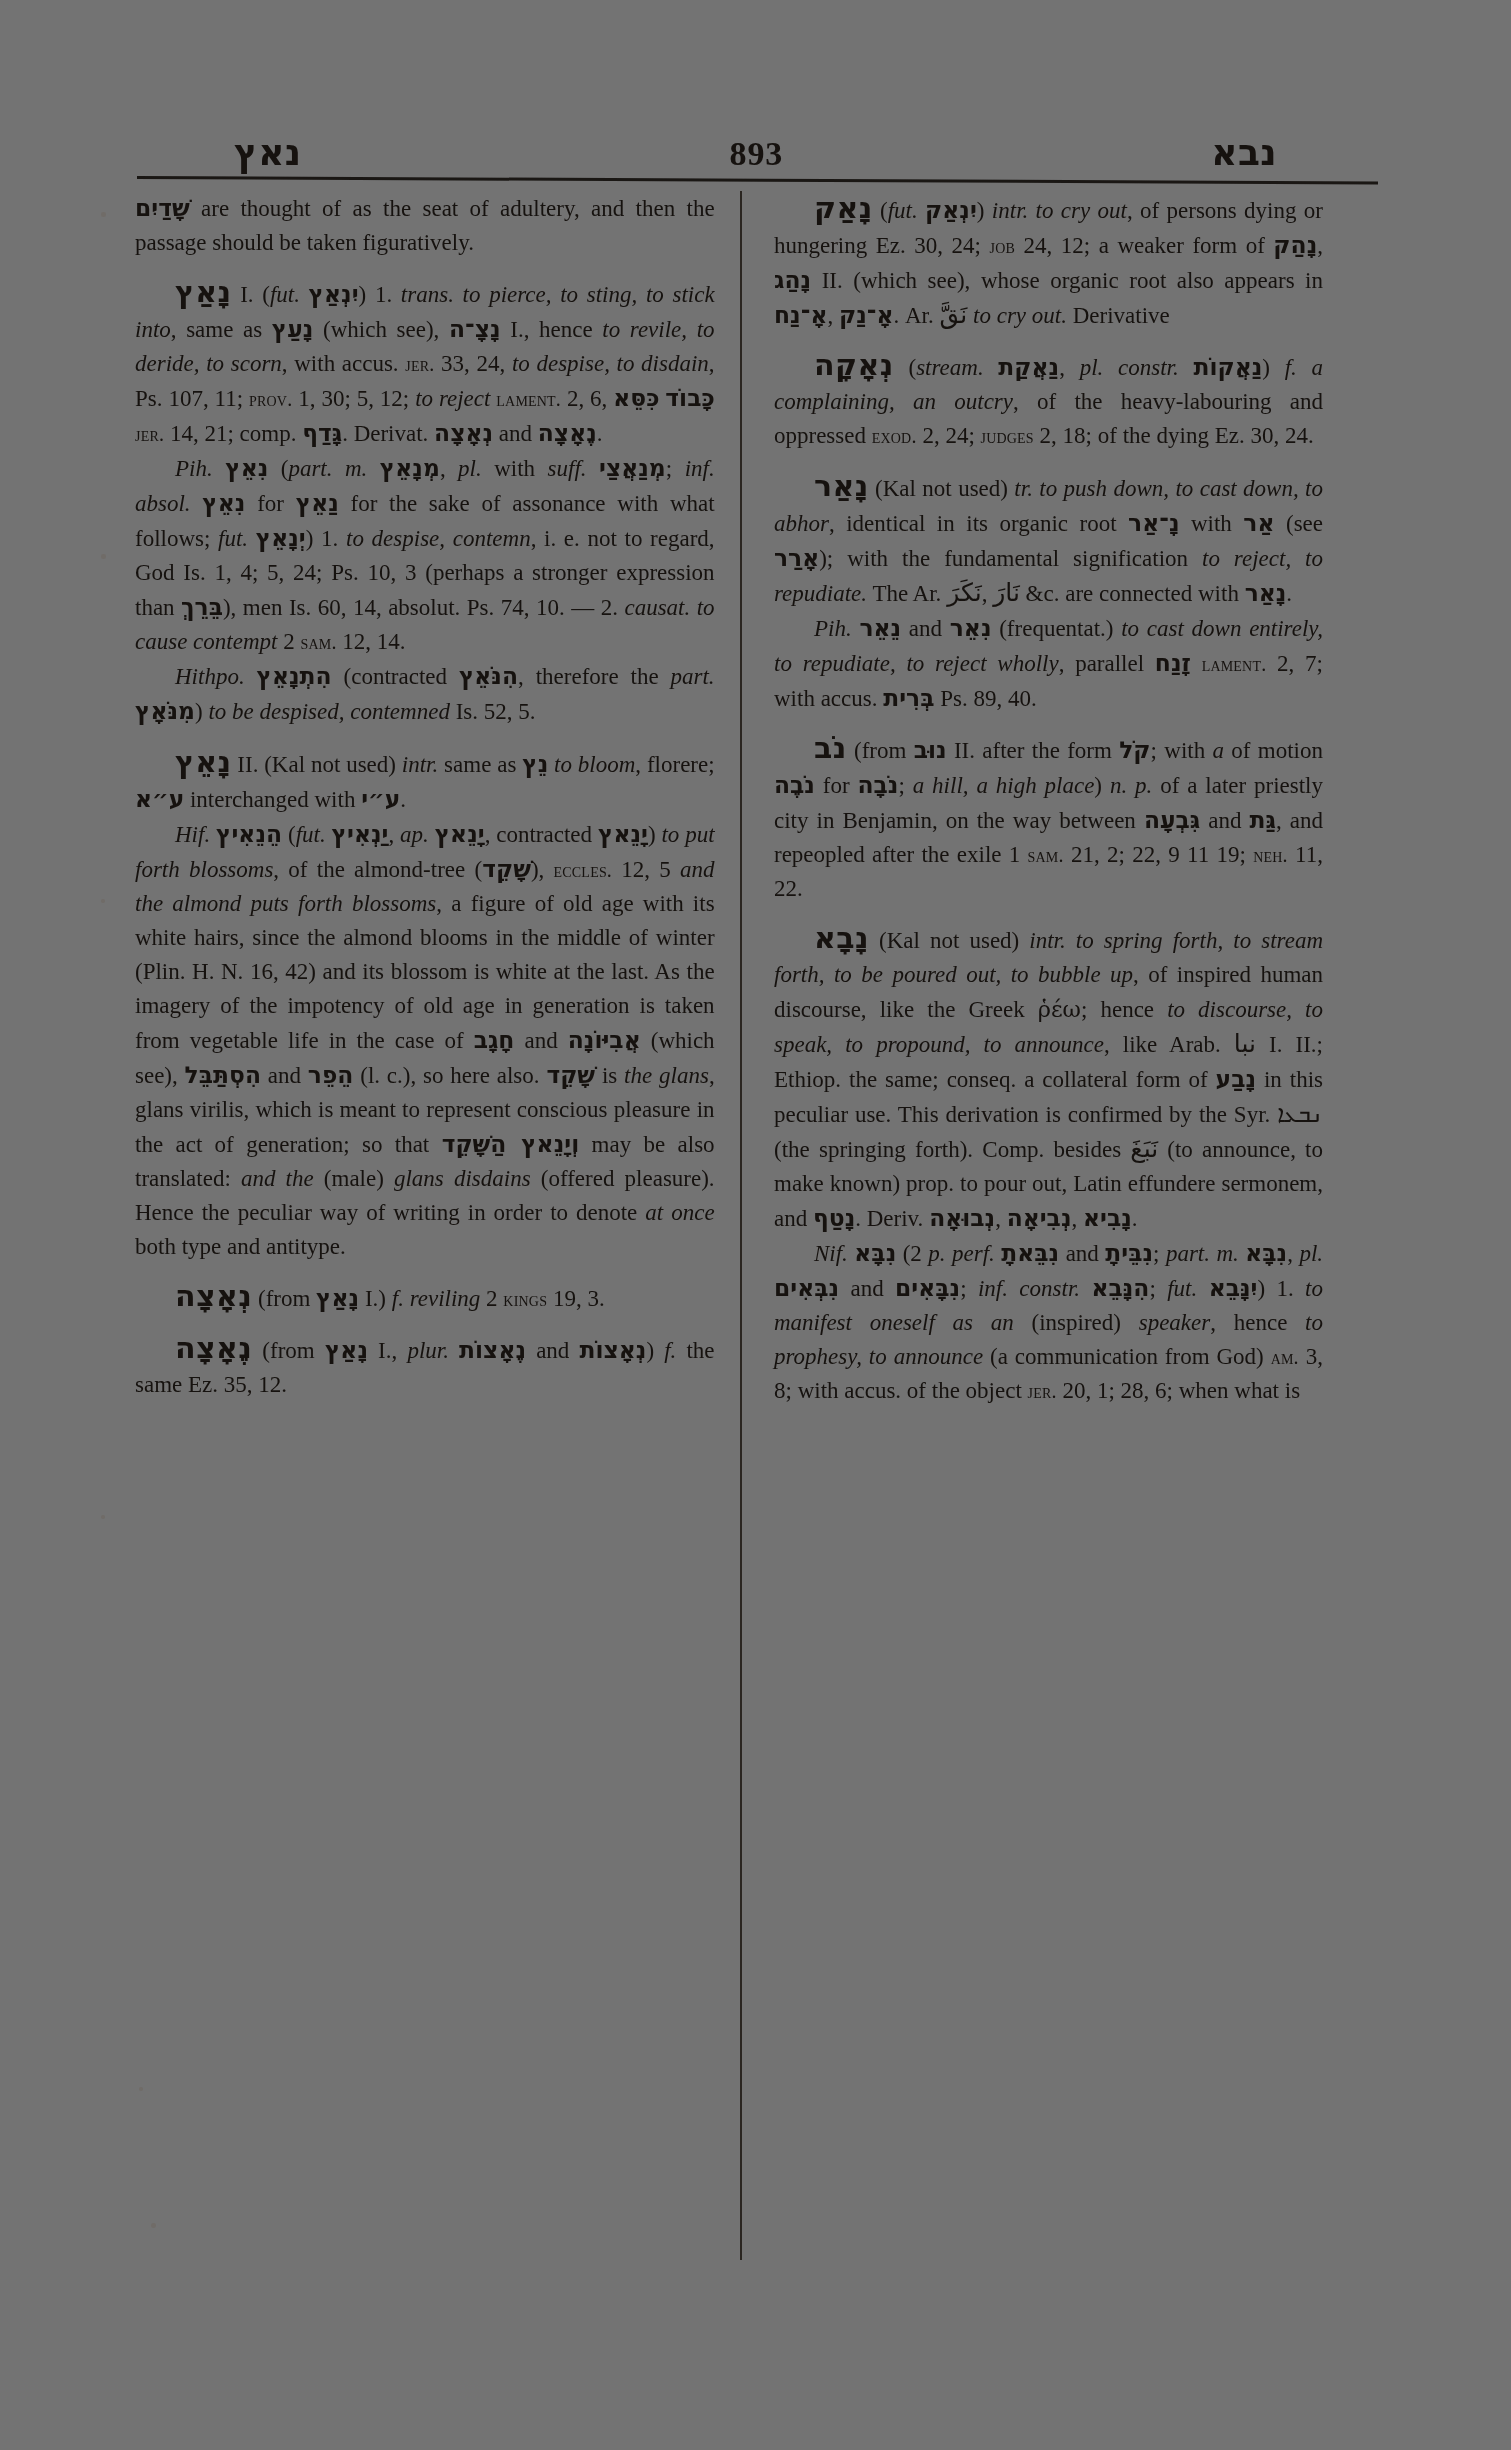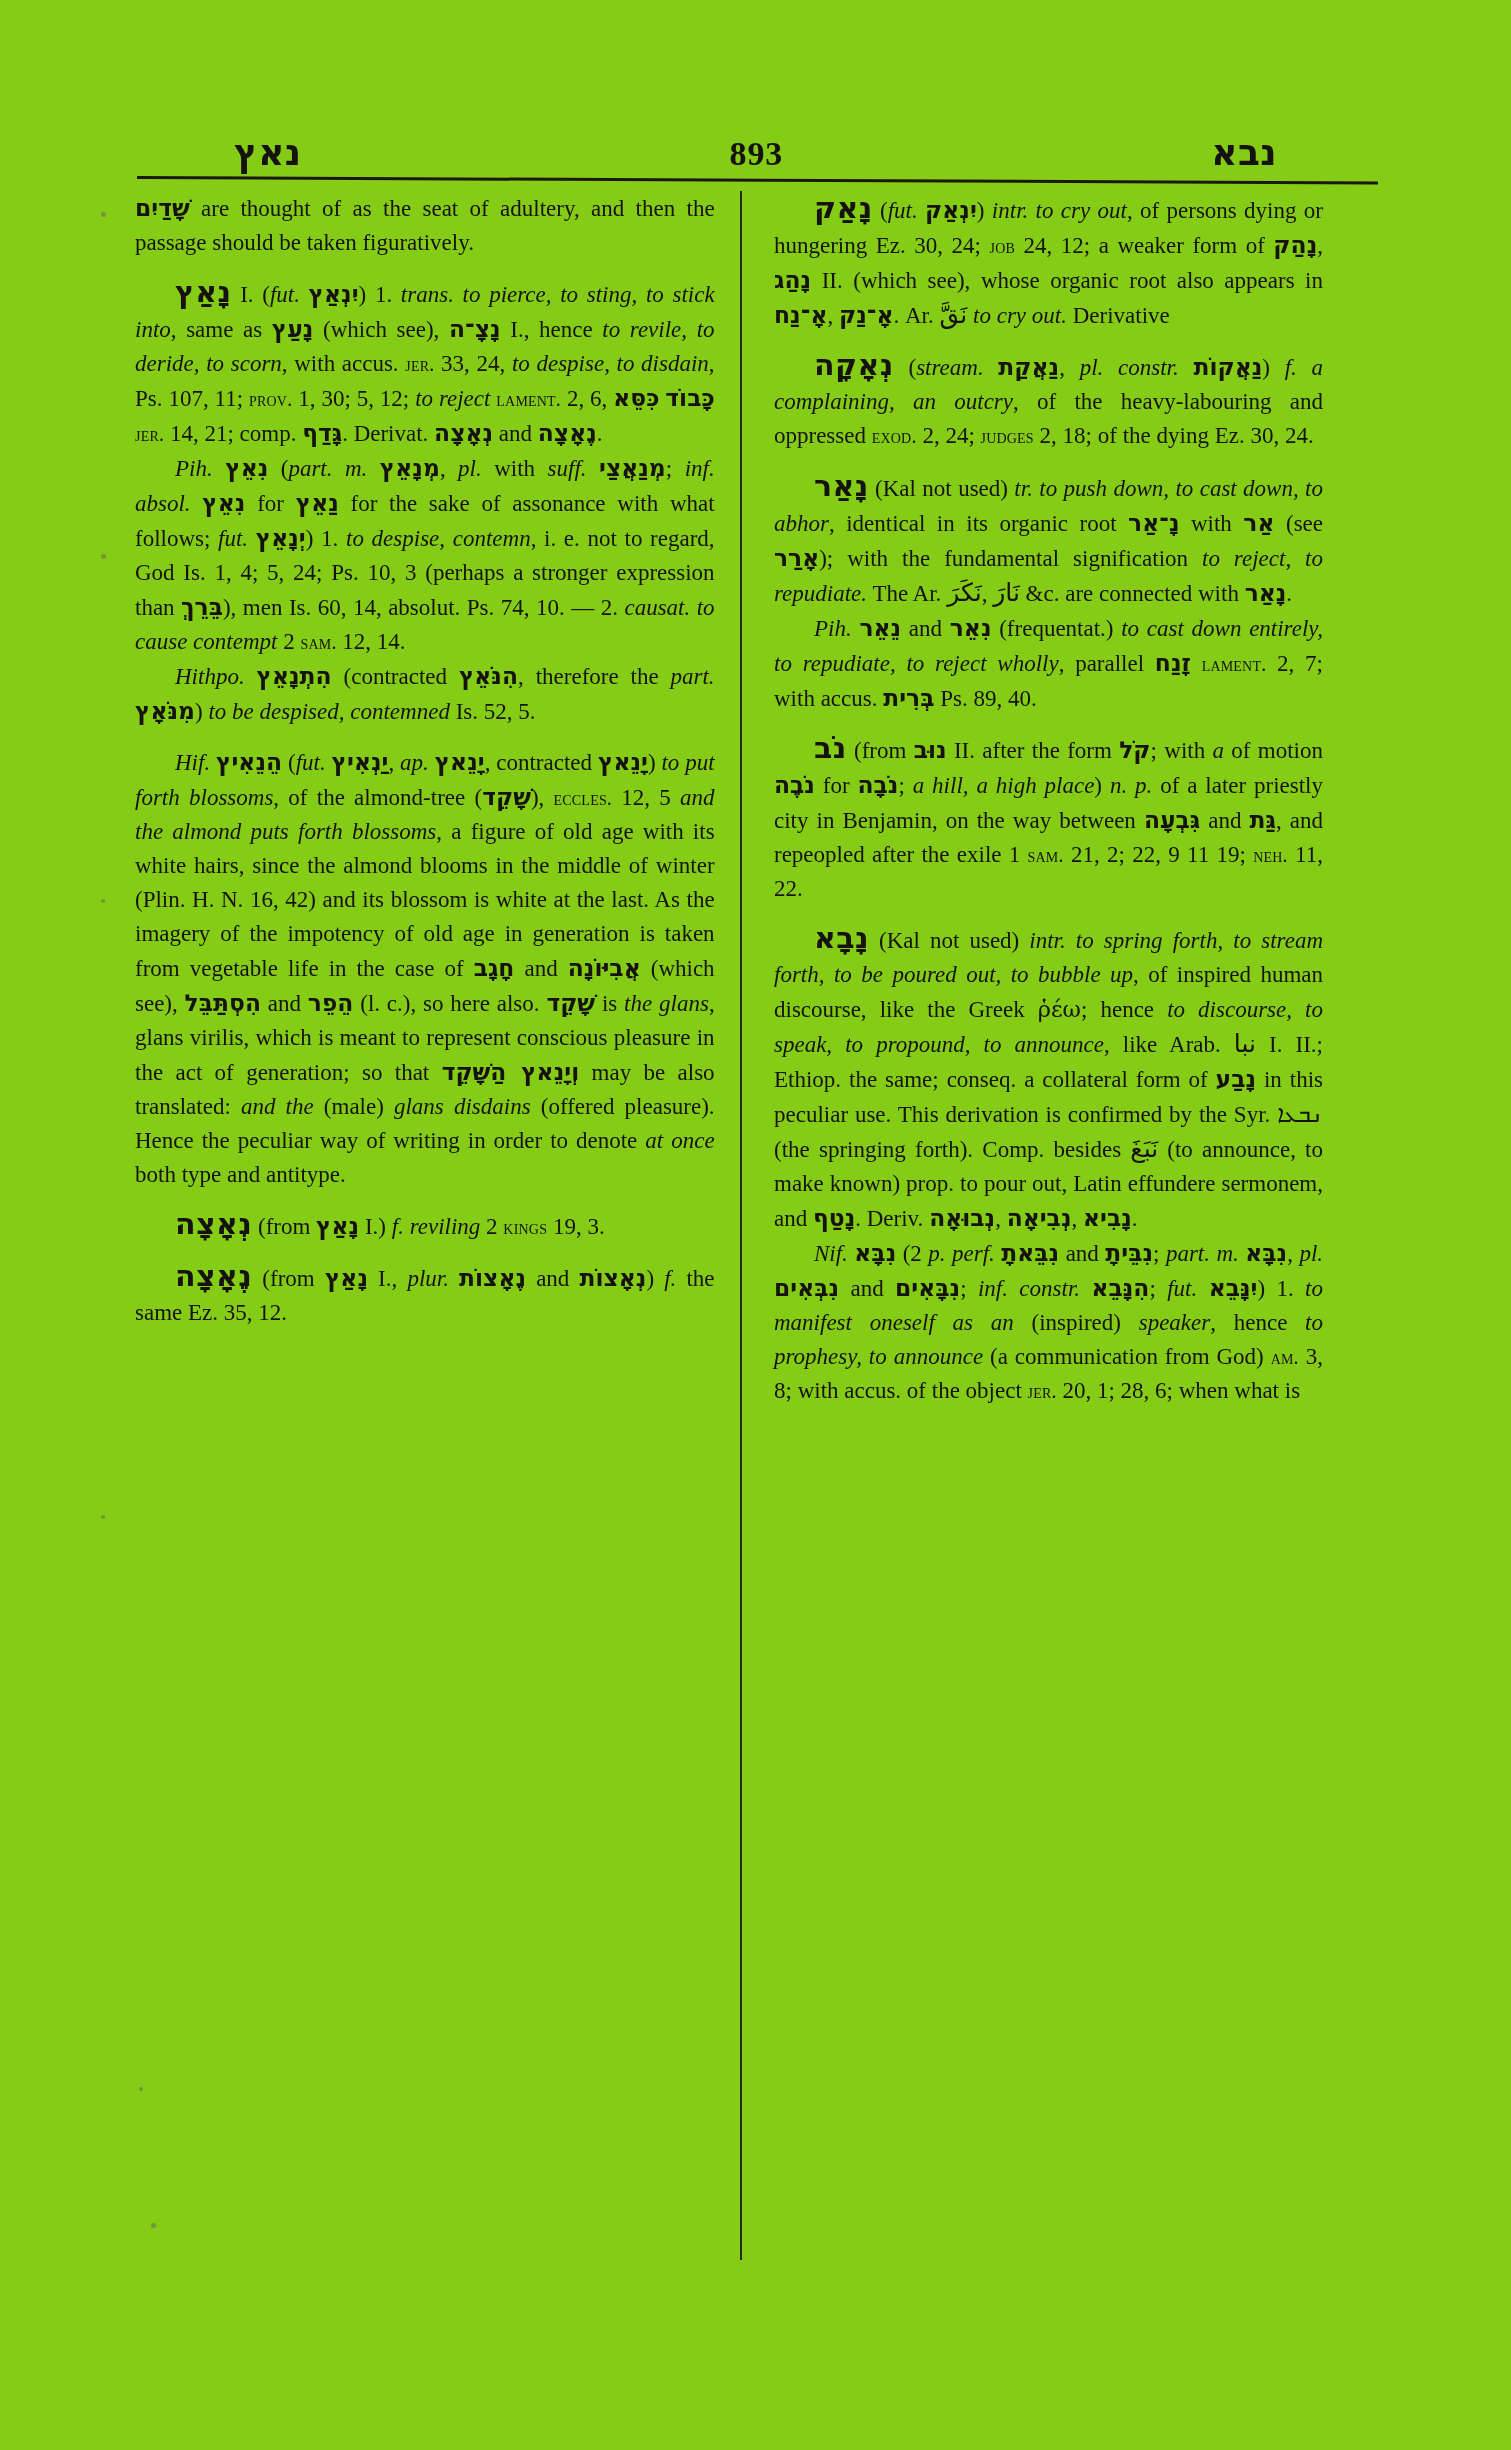--- a/index.html
+++ b/index.html
@@ -15,21 +15,21 @@
     font-family: "Liberation Serif", "DejaVu Serif", serif;
     color: #16120f;
     overflow: hidden;
   }
 
   .page {
     position: absolute;
     left: 0; top: 0;
     width: 1512px;
     height: 2450px;
-    background: #84cc16;
+    background: #737373;
   }
 
   
   .running-head {
     position: absolute;
     left: 135px;
     top: 106px;
     width: 1241px;
     height: 65px;
     display: flex;
@@ -170,20 +170,21 @@
   <div class="col-rule"></div>
 
   <div class="columns">
     <div class="col col-left" id="col-left">
         <p class="para"><span class="heb">שָׁדַיִם</span> are thought of as the seat of adultery, and then the passage should be taken figuratively.</p>
         <span class="gap"></span>
         <p class="entry"><span class="heb-lemma">נָאַץ</span> I. (<i>fut.</i> <span class="heb">יִנְאַץ</span>) 1. <i>trans. to pierce, to sting, to stick into</i>, same as <span class="heb">נָעַץ</span> (which see), <span class="heb">נָצָ־ה</span> I., hence <i>to revile, to deride, to scorn</i>, with accus. <span class="sc">Jer.</span> 33, 24, <i>to despise, to disdain</i>, Ps. 107, 11; <span class="sc">Prov.</span> 1, 30; 5, 12; <i>to reject</i> <span class="sc">Lament.</span> 2, 6, <span class="heb">כִּסֵּא</span> <span class="heb">כָּבוֹד</span> <span class="sc">Jer.</span> 14, 21; comp. <span class="heb">גָּדַף</span>. Derivat. <span class="heb">נְאָצָה</span> and <span class="heb">נֶאָצָה</span>.</p>
         <p class="entry"><i>Pih.</i> <span class="heb">נִאֵץ</span> (<i>part. m.</i> <span class="heb">מְנָאֵץ</span>, <i>pl.</i> with <i>suff.</i> <span class="heb">מְנַאֲצַי</span>; <i>inf. absol.</i> <span class="heb">נִאֵץ</span> for <span class="heb">נַאֵץ</span> for the sake of assonance with what follows; <i>fut.</i> <span class="heb">יְנָאֵץ</span>) 1. <i>to despise, contemn</i>, i. e. not to regard, God Is. 1, 4; 5, 24; Ps. 10, 3 (perhaps a stronger expression than <span class="heb">בֵּרֵךְ</span>), men Is. 60, 14, absolut. Ps. 74, 10. — 2. <i>causat. to cause contempt</i> 2 <span class="sc">Sam.</span> 12, 14.</p>
         <p class="entry"><i>Hithpo.</i> <span class="heb">הִתְנָאֵץ</span> (contracted <span class="heb">הִנֹּאֵץ</span>, therefore the <i>part.</i> <span class="heb">מִנֹּאָץ</span>) <i>to be despised, contemned</i> Is. 52, 5.</p>
         <span class="gap"></span>
+        <p class="entry"><span class="heb-lemma">נָאֵץ</span> II. (Kal not used) <i>intr.</i> same as <span class="heb">נֵץ</span> <i>to bloom</i>, florere; <span class="heb">ע״א</span> interchanged with <span class="heb">ע״י</span>.</p>
         <p class="entry"><i>Hif.</i> <span class="heb">הֵנֵאִיץ</span> (<i>fut.</i> <span class="heb">יַנְאִיץ</span>, <i>ap.</i> <span class="heb">יָנֵאץ</span>, contracted <span class="heb">יָנֵאץ</span>) <i>to put forth blossoms</i>, of the almond-tree (<span class="heb">שָׁקֵד</span>), <span class="sc">Eccles.</span> 12, 5 <i>and the almond puts forth blossoms</i>, a figure of old age with its white hairs, since the almond blooms in the middle of winter (Plin. H. N. 16, 42) and its blossom is white at the last. As the imagery of the impotency of old age in generation is taken from vegetable life in the case of <span class="heb">חָגָב</span> and <span class="heb">אֲבִיּוֹנָה</span> (which see), <span class="heb">הִסְתַּבֵּל</span> and <span class="heb">הֵפֵר</span> (l. c.), so here also. <span class="heb">שָׁקֵד</span> is <i>the glans</i>, glans virilis, which is meant to represent conscious pleasure in the act of generation; so that <span class="heb">וְיָנֵאץ הַשָּׁקֵד</span> may be also translated: <i>and the</i> (male) <i>glans disdains</i> (offered pleasure). Hence the peculiar way of writing in order to denote <i>at once</i> both type and antitype.</p>
         <span class="gap"></span>
         <p class="entry"><span class="heb-lemma">נְאָצָה</span> (from <span class="heb">נָאַץ</span> I.) <i>f. reviling</i> 2 <span class="sc">Kings</span> 19, 3.</p>
         <span class="gap"></span>
         <p class="entry"><span class="heb-lemma">נֶאָצָה</span> (from <span class="heb">נָאַץ</span> I., <i>plur.</i> <span class="heb">נֶאָצוֹת</span> and <span class="heb">נְאָצוֹת</span>) <i>f.</i> the same Ez. 35, 12.</p>
       </div>
     <div class="col col-right" id="col-right">
         <p class="entry"><span class="heb-lemma">נָאַק</span> (<i>fut.</i> <span class="heb">יִנְאַק</span>) <i>intr. to cry out</i>, of persons dying or hungering Ez. 30, 24; <span class="sc">Job</span> 24, 12; a weaker form of <span class="heb">נָהַק</span>, <span class="heb">נָהַג</span> II. (which see), whose organic root also appears in <span class="heb">אָ־נַח</span>, <span class="heb">אָ־נַק</span>. Ar. <span class="ar">نَقَّ</span> <i>to cry out.</i> Derivative</p>
         <span class="gap"></span>
         <p class="entry"><span class="heb-lemma">נְאָקָה</span> (<i>stream.</i> <span class="heb">נַאֲקַת</span>, <i>pl. constr.</i> <span class="heb">נַאֲקוֹת</span>) <i>f. a complaining, an outcry</i>, of the heavy-labouring and oppressed <span class="sc">Exod.</span> 2, 24; <span class="sc">Judges</span> 2, 18; of the dying Ez. 30, 24.</p>

